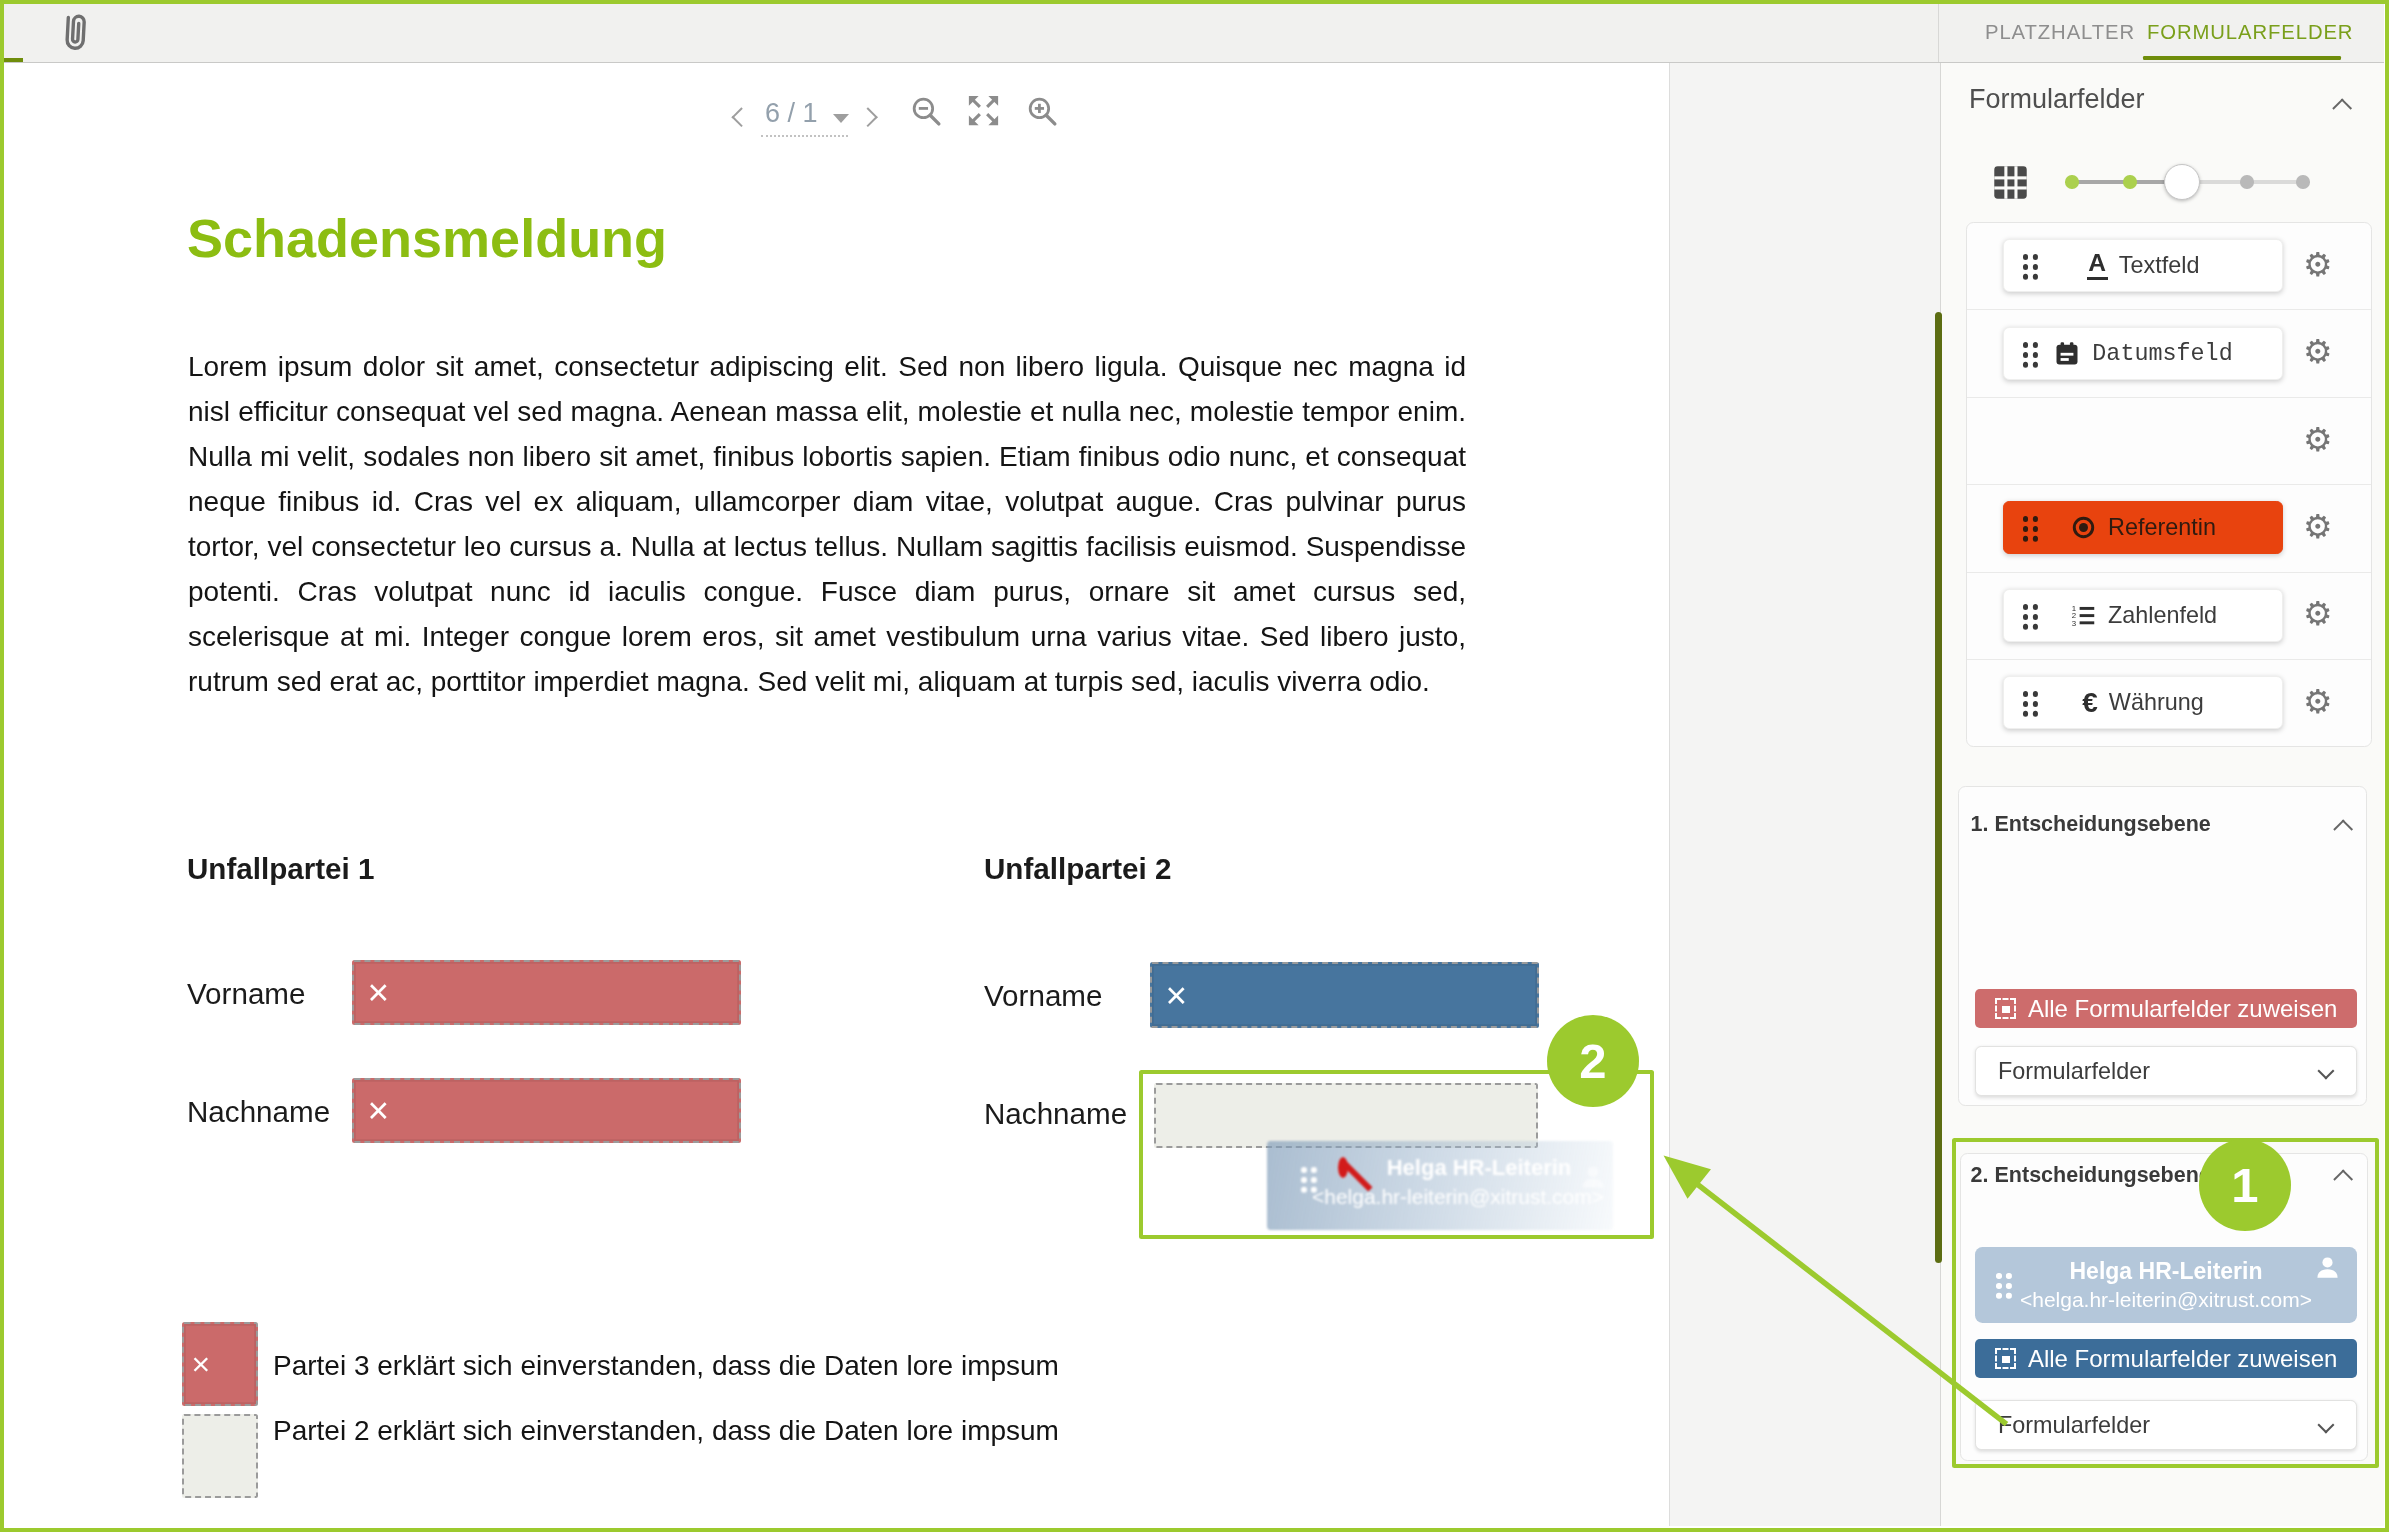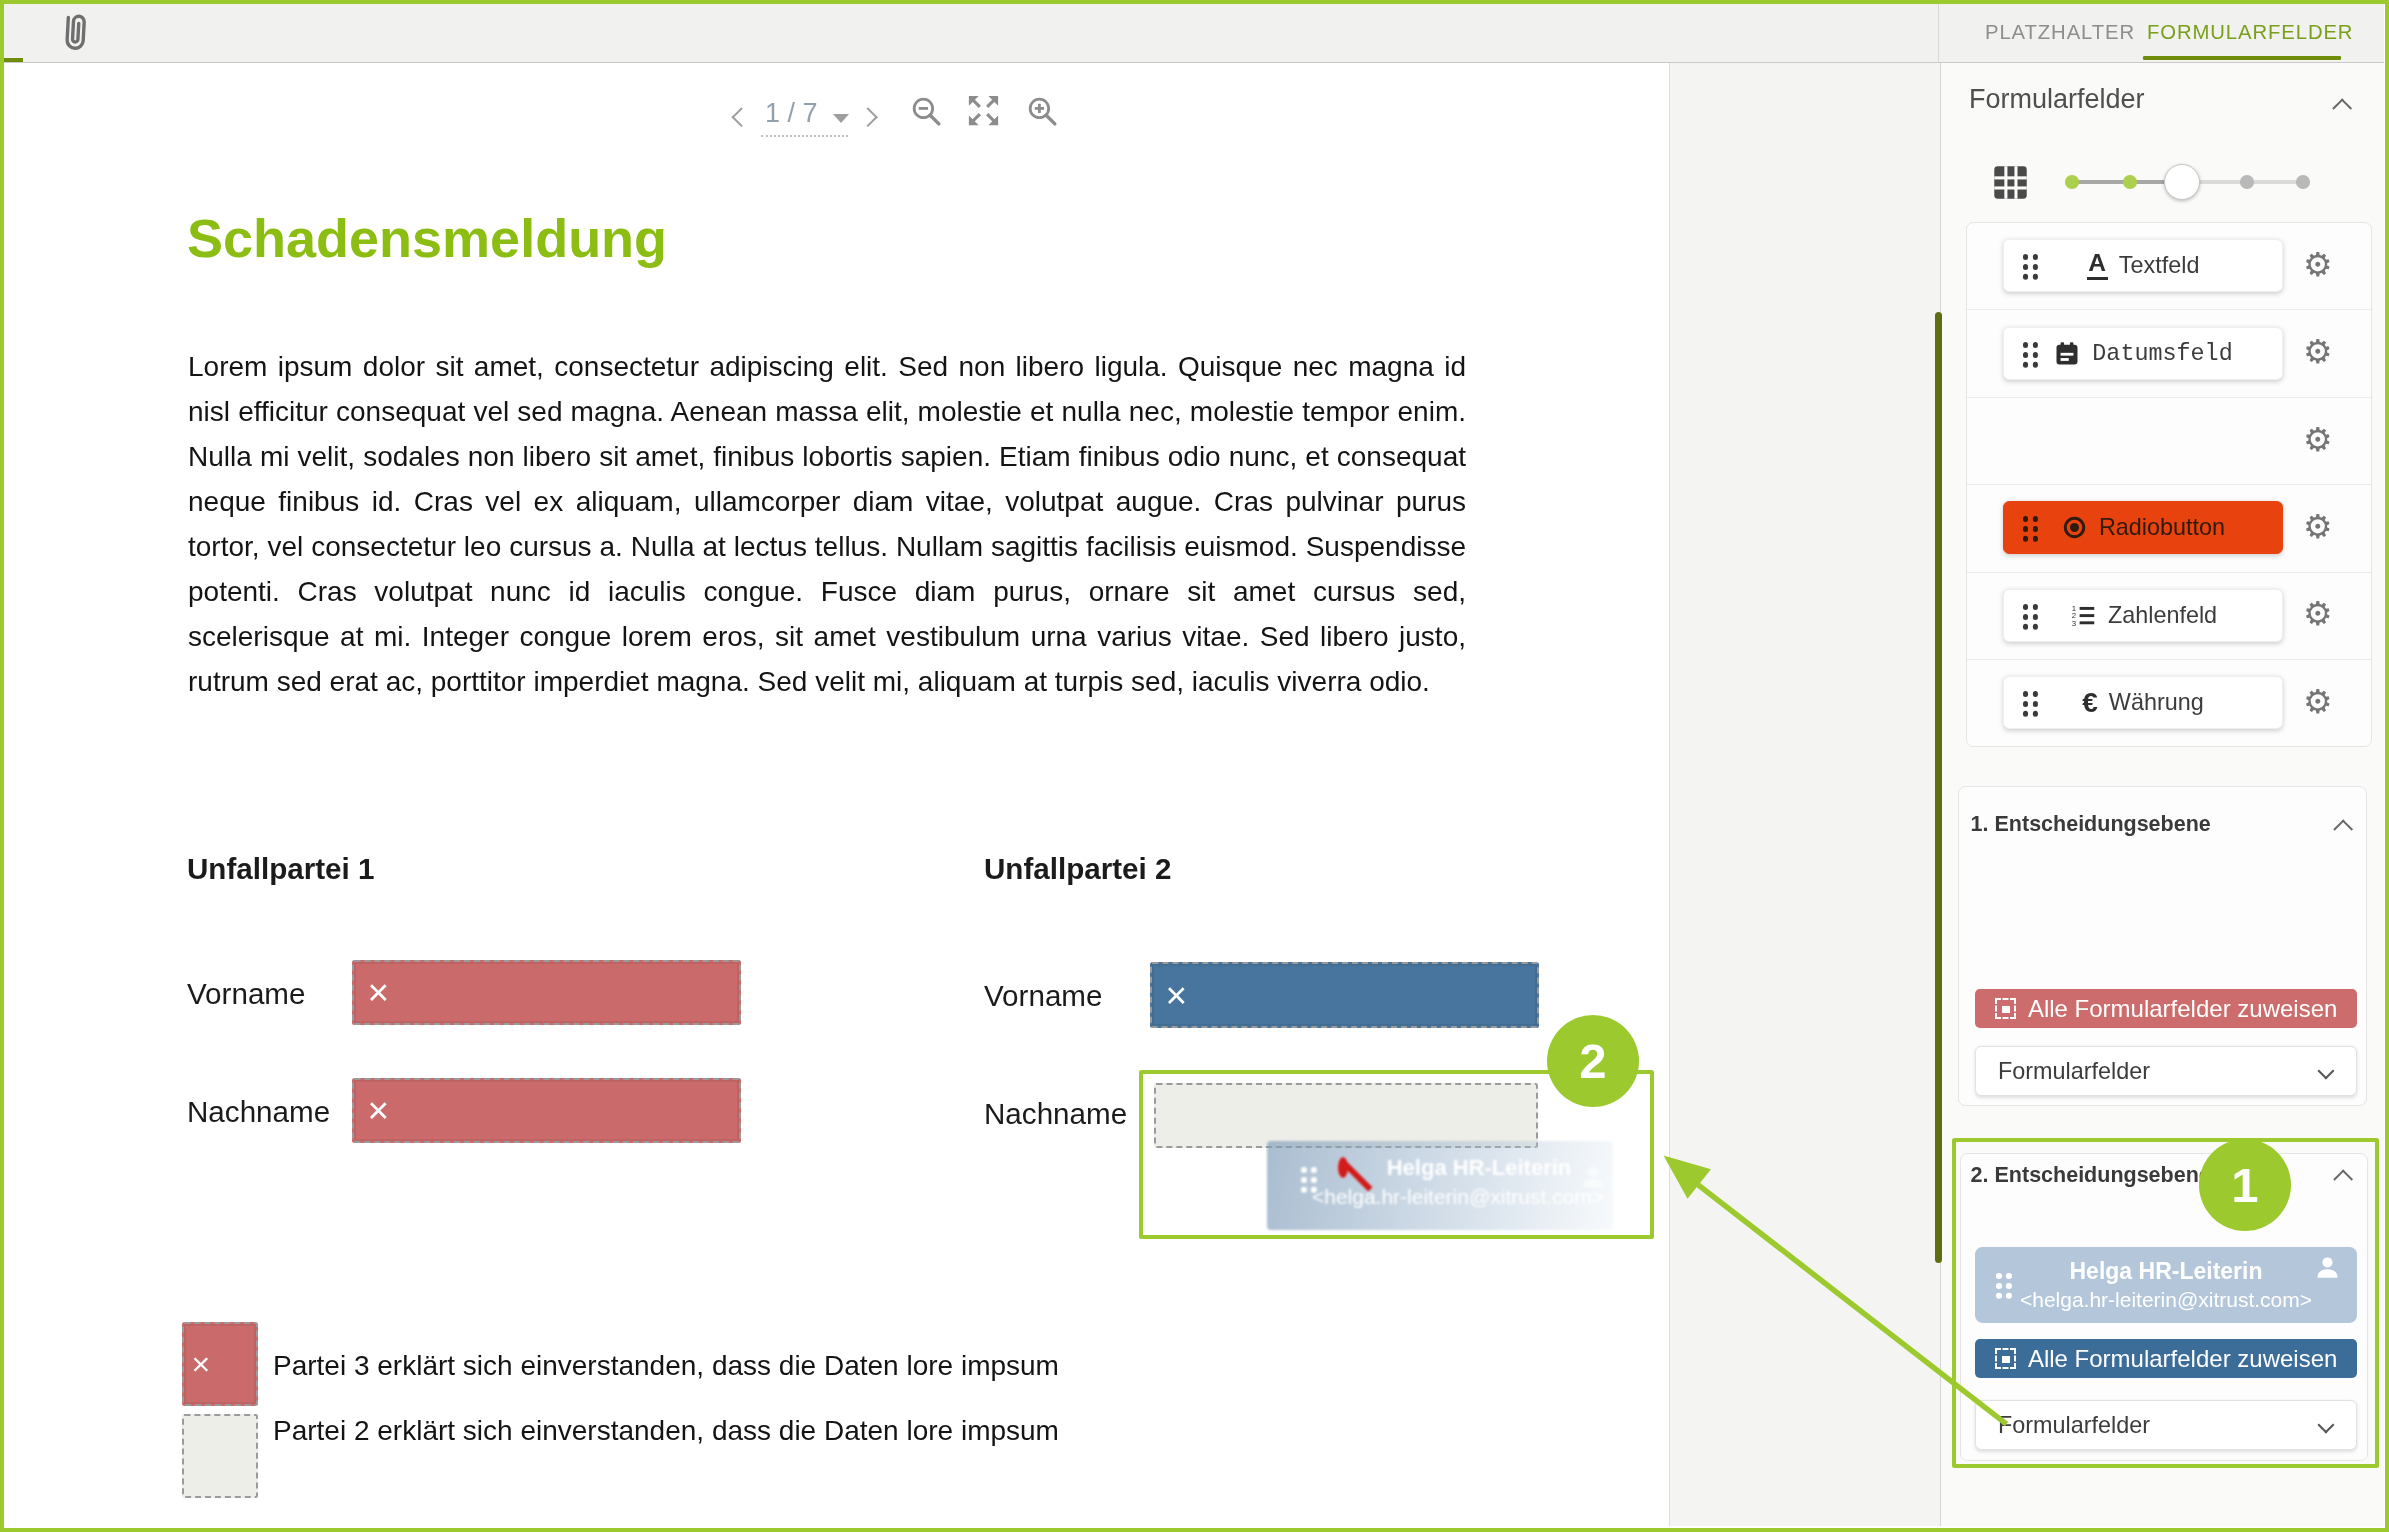--- a/index.html
+++ b/index.html
@@ -100,21 +100,21 @@
   <div class="abs topbar-vdiv"></div>
   <div class="abs topbar-accent"></div>
   <div class="abs tab" style="left:1981px;">PLATZHALTER</div>
   <div class="abs tab active" style="left:2143px;">FORMULARFELDER</div>
   <div class="abs tab-underline"></div>
 
   <div class="abs docarea"></div>
   <div class="abs graymargin"></div>
 
   <span class="abs chv left" style="left:730px;top:106px;"></span>
-  <span class="abs pageind" style="left:761px;top:94px;">1 / 7</span>
+  <span class="abs pageind" style="left:761px;top:94px;">6 / 1</span>
   <span class="abs caret" style="left:829px;top:110px;"></span>
   <span class="abs dotline" style="left:757px;top:131px;width:87px;"></span>
   <span class="abs chv right" style="left:857px;top:106px;"></span>
 
   <span class="abs" style="left:904px;top:89px;">
     <svg width="37" height="37" viewBox="0 0 60 60">
       <circle cx="25" cy="25" r="15" fill="none" stroke="#8c8c8c" stroke-width="4.5"></circle>
       <line x1="36" y1="36" x2="50" y2="50" stroke="#8c8c8c" stroke-width="5.5" stroke-linecap="round"></line>
       <line x1="17.5" y1="25" x2="32.5" y2="25" stroke="#8c8c8c" stroke-width="4.5"></line>
     </svg>
@@ -248,21 +248,21 @@
     <span class="abs gear" style="left:362px;top:360px;">⚙</span>
 
     <div class="abs ftcard hot" style="left:62px;top:438px;">
       <span class="dots" style="left:18.5px;top:14px;--dc:#2f1b10;"></span>
       <span class="ticon">
         <svg width="27" height="27" viewBox="0 0 24 24">
           <circle cx="12" cy="12" r="8.2" fill="none" stroke="#2f1b10" stroke-width="2.6"></circle>
           <circle cx="12" cy="12" r="4" fill="#2f1b10"></circle>
         </svg>
       </span>
-      <span class="lbl">Radiobutton</span>
+      <span class="lbl">Referentin</span>
     </div>
     <span class="abs gear" style="left:362px;top:447px;">⚙</span>
 
     <div class="abs ftcard" style="left:62px;top:526px;">
       <span class="dots" style="left:18.5px;top:14px;"></span>
       <span class="ticon">
         <svg width="28" height="27" viewBox="0 0 24 24">
           <g fill="#2e2e2e">
             <rect x="9" y="4.4" width="13" height="2.6"></rect>
               <rect x="9" y="10.8" width="13" height="2.6"></rect>

